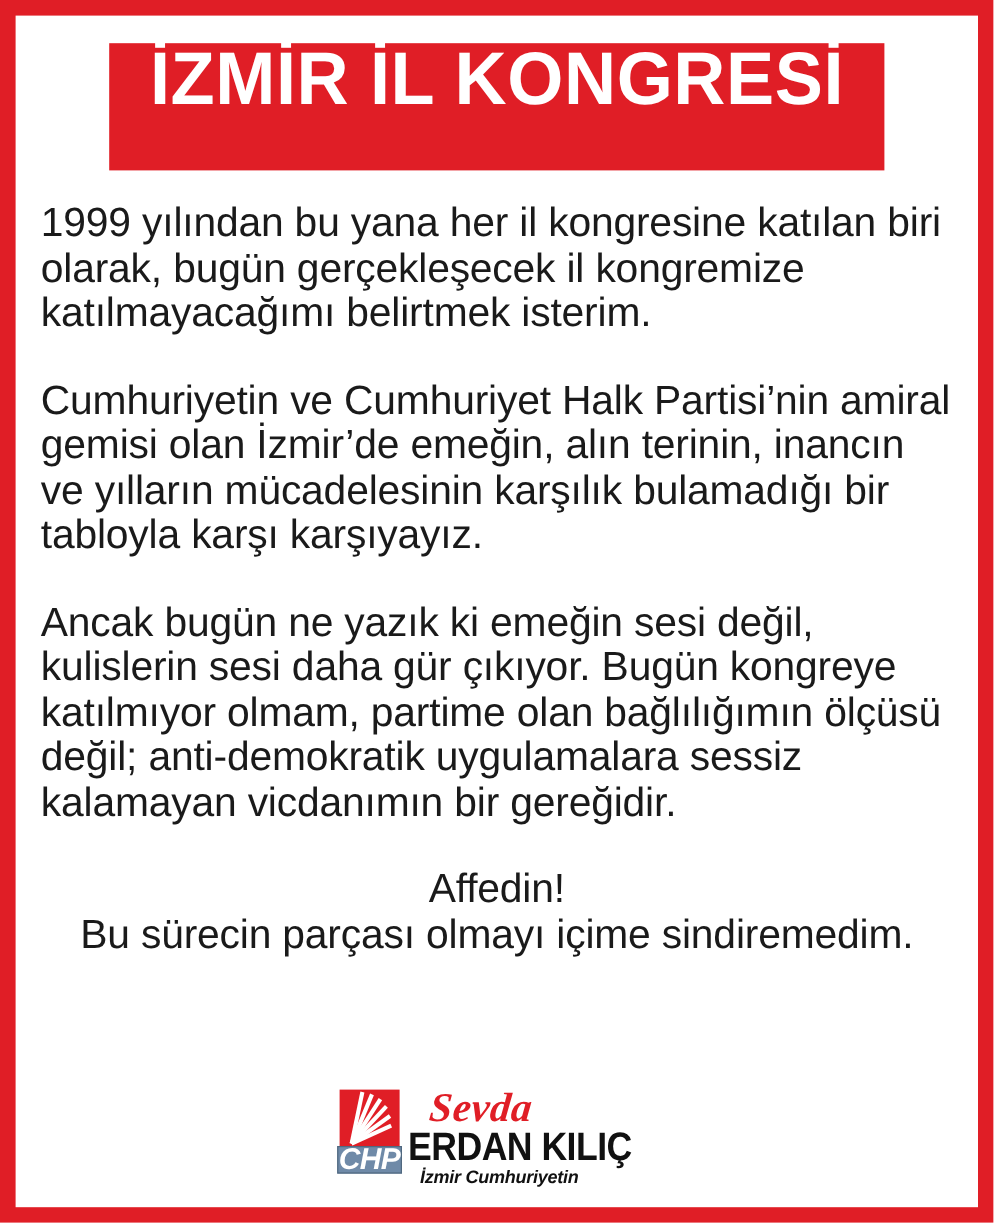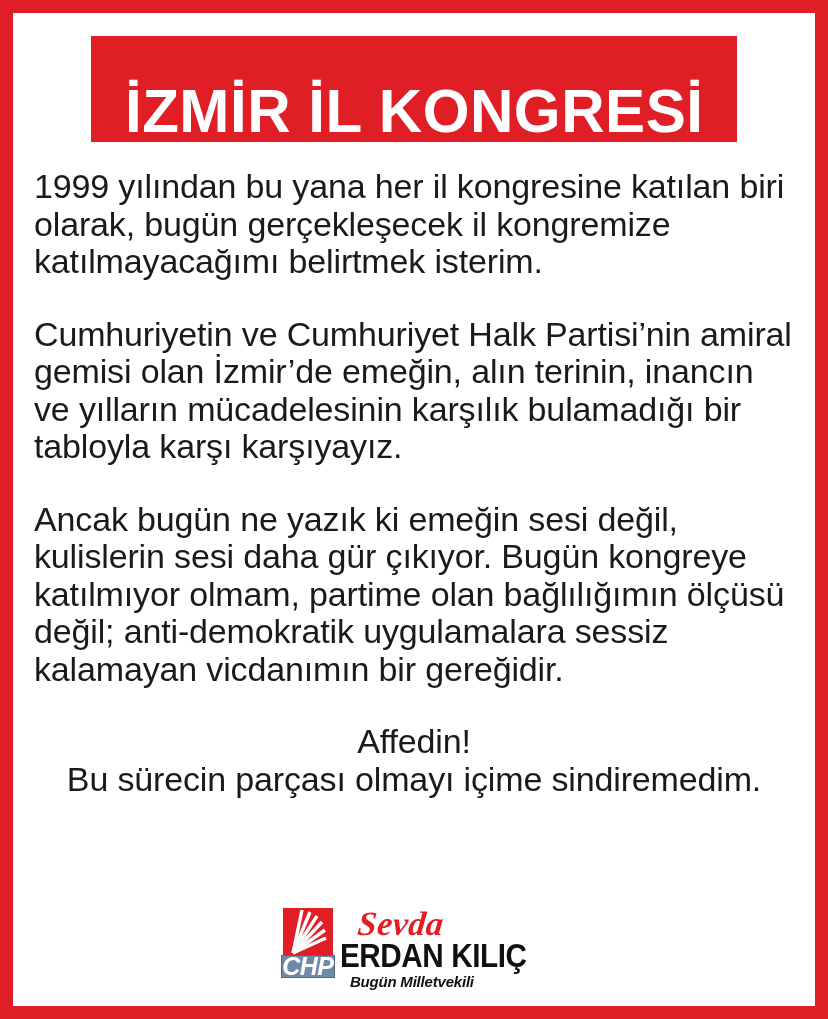--- a/index.html
+++ b/index.html
@@ -35,21 +35,21 @@
 
   
   .header-banner {
     position: absolute;
     left: 78px;
     top: 23px;
     width: 646px;
     height: 106px;
     background: #e01e26;
     display: flex;
-    align-items: flex-end;
+    align-items: flex-start;
     justify-content: center;
     box-sizing: border-box;
   }
   .header-title {
     color: #ffffff;
     font-family: "Liberation Sans", sans-serif;
     font-size: 62px;
     font-weight: bold;
     letter-spacing: 0.5px;
     line-height: 1;
@@ -213,20 +213,20 @@
             </svg>
           </div>
           <div class="chp-word">
             <span>CHP</span>
           </div>
         </div>
 
         <div class="name-block">
           <div class="name-first">Sevda</div>
           <div class="name-last">ERDAN KILIÇ</div>
-          <div class="name-role">Bugün Milletvekili</div>
+          <div class="name-role">İzmir Cumhuriyetin</div>
         </div>
 
       </div>
     </div>
 
   </div>
 </div>
 
 </body></html>

